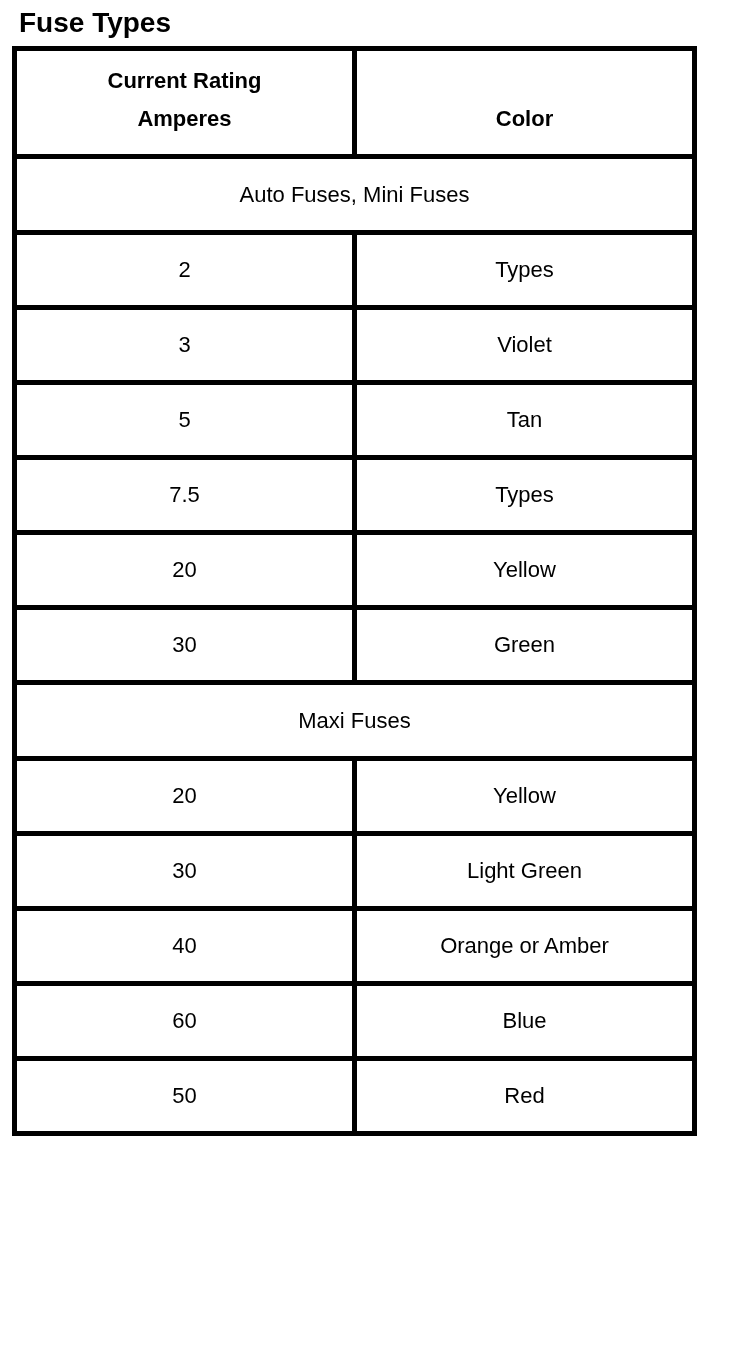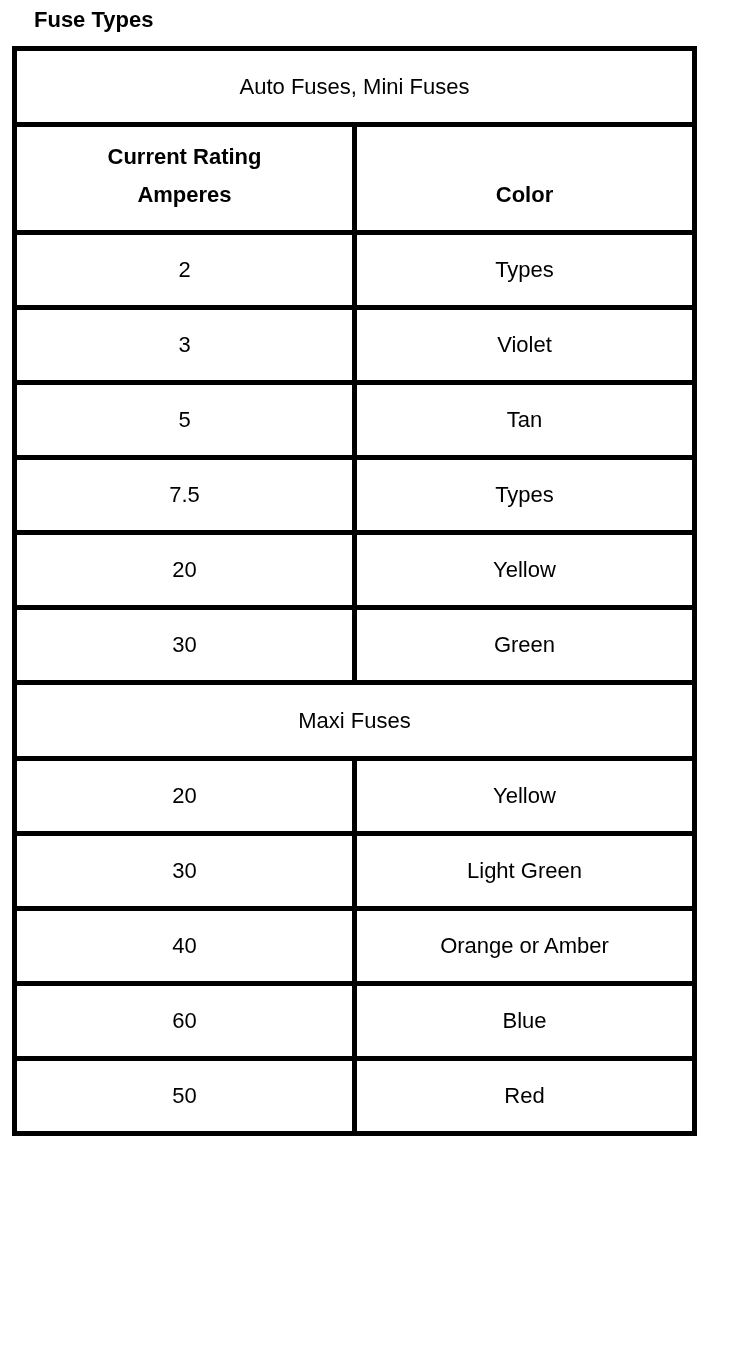--- a/index.html
+++ b/index.html
@@ -11,23 +11,23 @@
   }
   .page {
     position: relative;
     width: 736px;
     height: 1360px;
     background: #ffffff;
     overflow: hidden;
   }
   .page-title {
     position: absolute;
-    left: 34px;
+    left: 19px;
     top: 7px;
-    font-size: 22px;
+    font-size: 28px;
     font-weight: bold;
     letter-spacing: 0px;
   }
   table.fuse-table {
     position: absolute;
     left: 12px;
     top: 46px;
     width: 685px;
     border-collapse: collapse;
     table-layout: fixed;
@@ -65,27 +65,27 @@
 
   <div class="page-title">Fuse Types</div>
 
   <table class="fuse-table">
     <colgroup>
       <col style="width:50%">
       <col style="width:50%">
     </colgroup>
     <tbody>
       <tr>
-        <td class="section-cell" colspan="2">Auto Fuses, Mini Fuses</td>
+        <th class="col-header">Current Rating
+Amperes</th>
+        <th class="col-header">Color</th>
       </tr>
 
       <tr>
-        <th class="col-header">Current Rating
-Amperes</th>
-        <th class="col-header">Color</th>
+        <td class="section-cell" colspan="2">Auto Fuses, Mini Fuses</td>
       </tr>
 
       <tr>
         <td class="data-cell">2</td>
         <td class="data-cell">Types</td>
       </tr>
       <tr>
         <td class="data-cell">3</td>
         <td class="data-cell">Violet</td>
       </tr>

